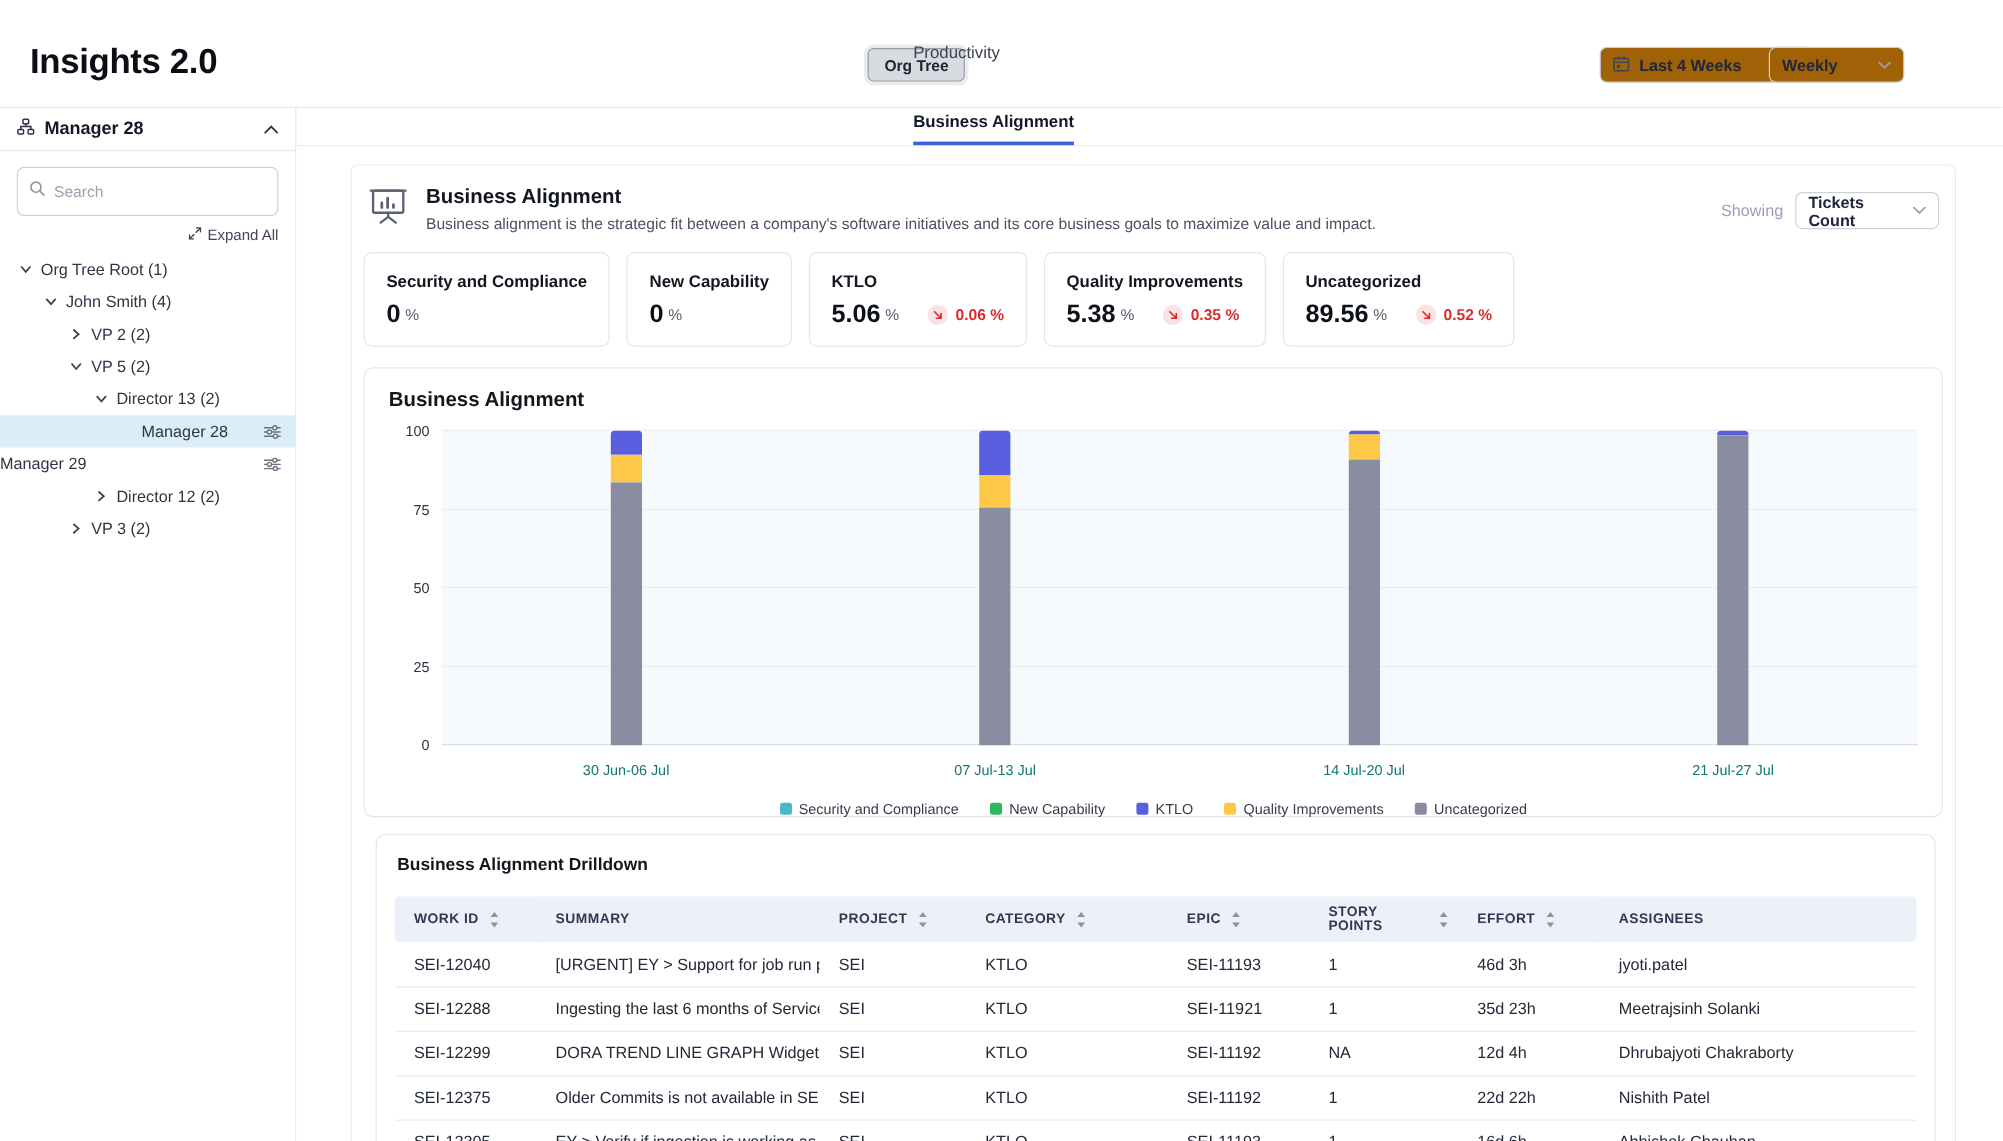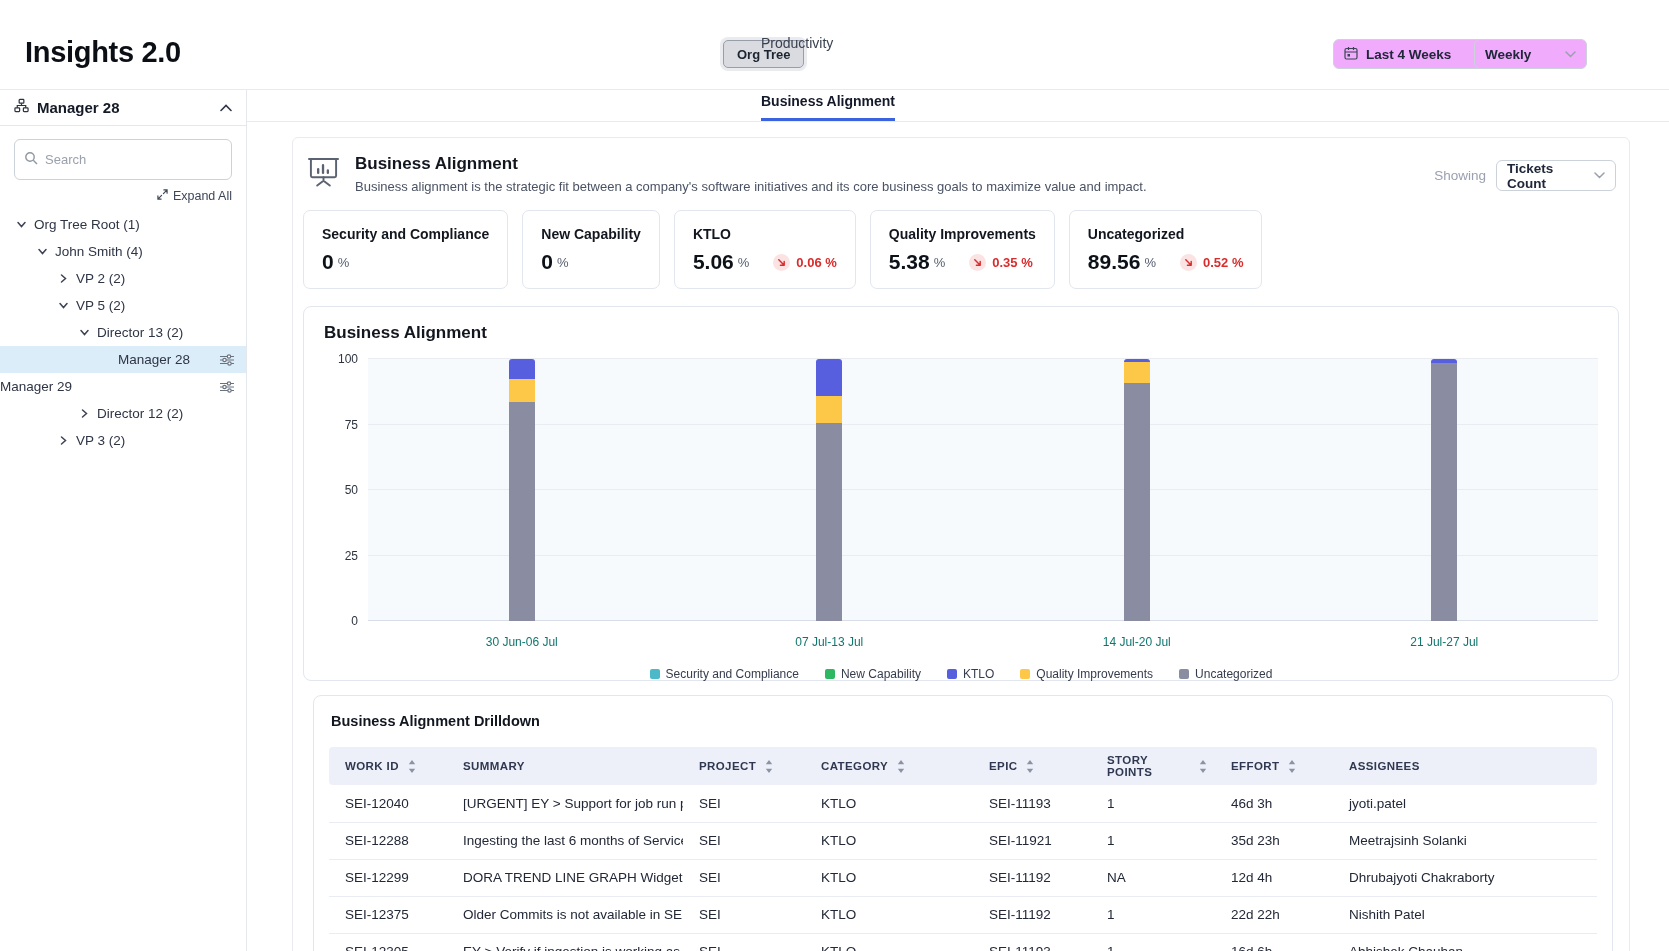--- a/index.html
+++ b/index.html
@@ -8,21 +8,21 @@
 
   
   .app-header { position:relative; height:90px; border-bottom:1px solid #e7eaf0; }
   .breadcrumb { padding:10px 0 0 25px; font-size:13.5px; display:flex; align-items:center; gap:8px; }
   .crumb { color:#2457e0; cursor:pointer; }
   .crumb-sep { display:flex; align-items:center; color:#9aa1ad; }
   .page-title { position:absolute; left:25px; top:36px; font-size:29px; font-weight:800; color:#0b0e14; letter-spacing:-0.3px; }
   .org-tree-btn { position:absolute; left:723px; top:40px; height:28px; padding:0 13px; font-size:13px; font-weight:600;
     color:#1c2430; background:#d9dbe0; border:1px solid #989ea8; border-radius:5px; box-shadow:0 0 0 3px #e9ebee; cursor:pointer;
     display:flex; align-items:center; }
-  .hdr-select { position:absolute; top:39px; height:30px; background:#f0abfc; border:1px solid #ccd2da; border-radius:6px;
+  .hdr-select { position:absolute; top:39px; height:30px; background:#a16207; border:1px solid #ccd2da; border-radius:6px;
     display:flex; align-items:center; gap:8px; padding:0 10px; font-size:13.5px; font-weight:600; color:#20273a; cursor:pointer; }
   .hdr-select .chev { margin-left:auto; display:flex; }
   #date-range-select { left:1333px; width:180px; }
   #interval-select { left:1474px; width:113px; }
 
   
   .sidebar { position:absolute; left:0; top:90px; bottom:0; width:247px; background:#fff; border-right:1px solid #e4e7ec; }
   .sb-head { height:36px; display:flex; align-items:center; gap:8px; padding:0 14px; border-bottom:1px solid #e4e7ec; }
   .sb-head .sb-title { font-size:15px; font-weight:700; color:#141a26; }
   .sb-head .collapse { margin-left:auto; display:flex; cursor:pointer; }

